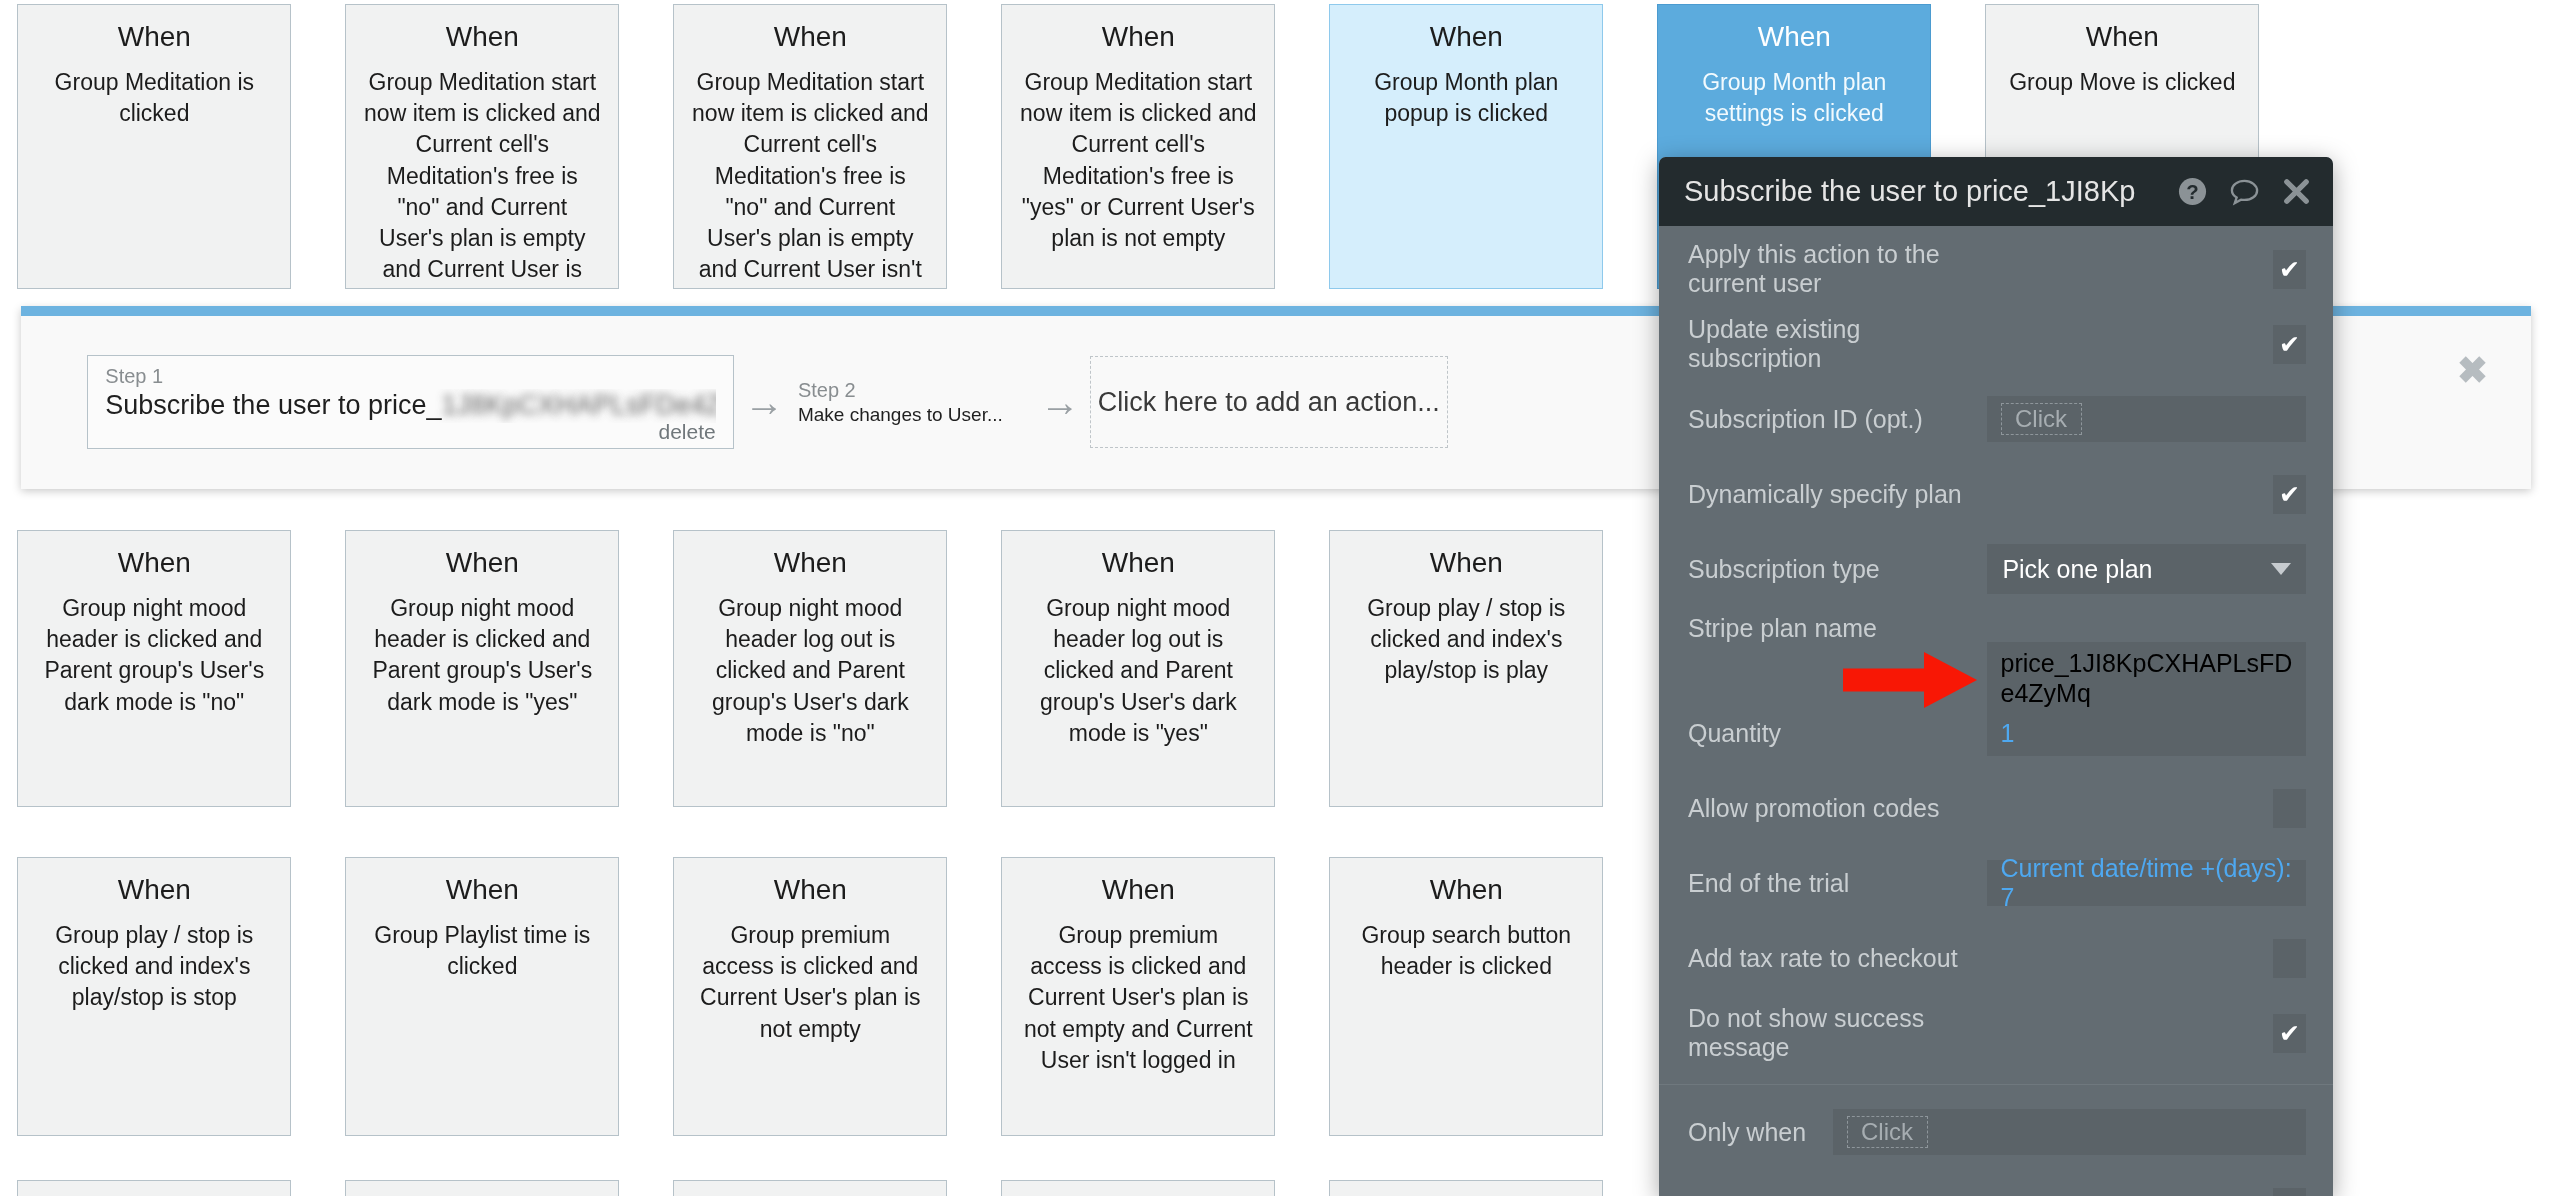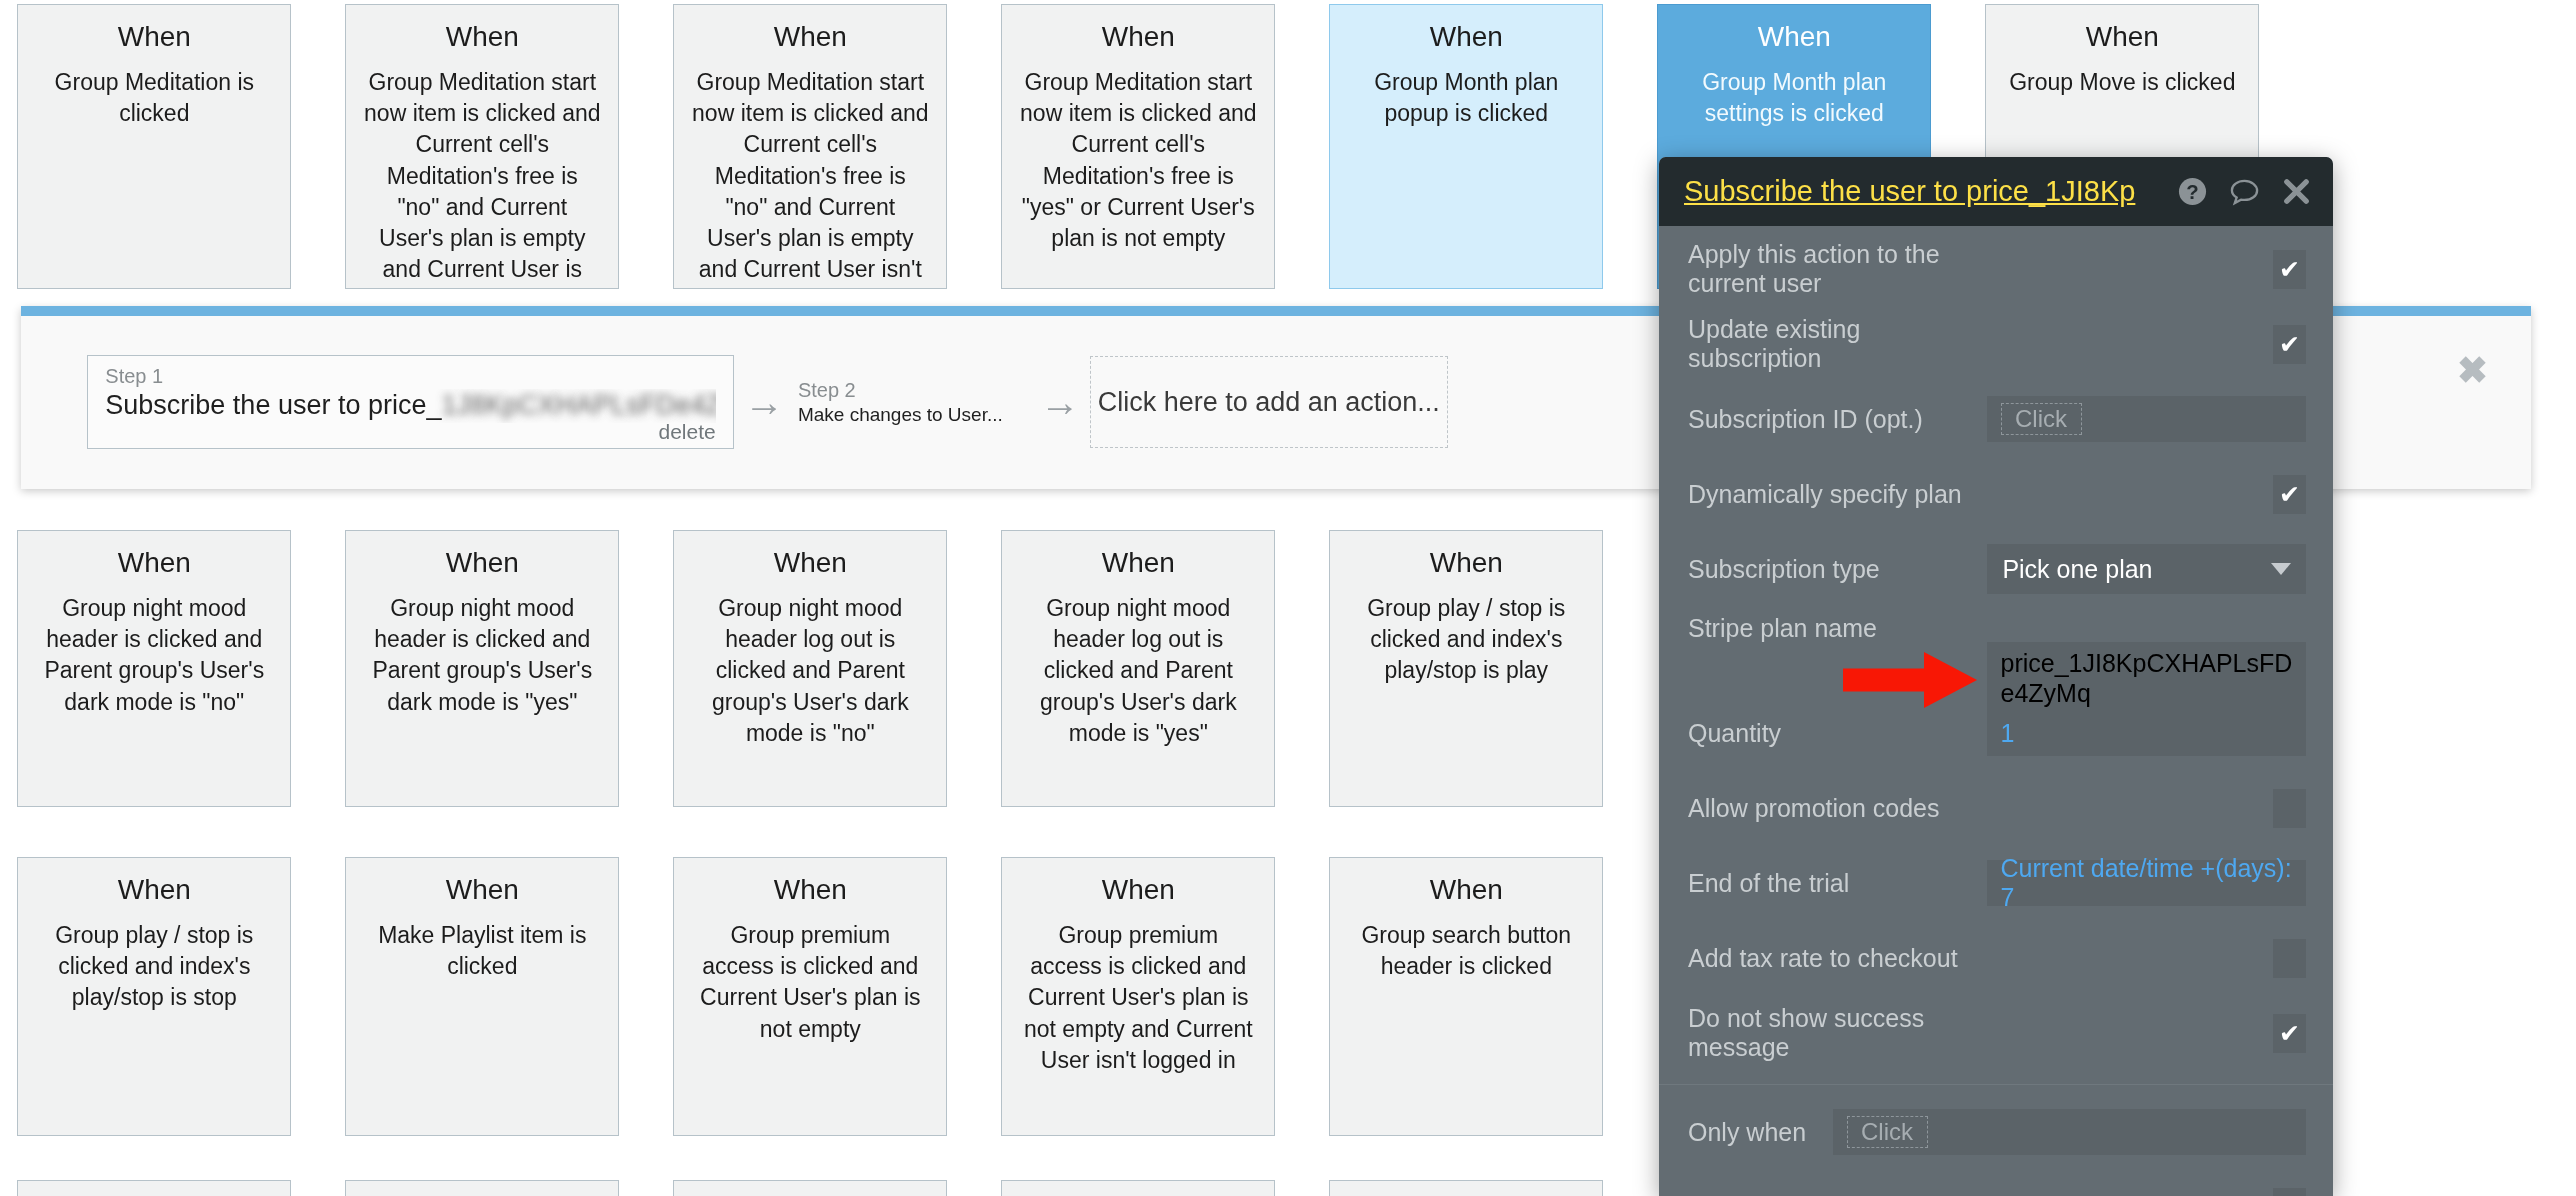--- a/index.html
+++ b/index.html
@@ -115,22 +115,22 @@
     overflow: hidden;
   }
   #modal-header {
     height: 69px;
     background:#232b2e;
     display:flex; align-items:center;
     padding: 0 21px 0 25px;
     border-radius: 6.7px 6.7px 0 0;
   }
   #modal-title {
-    flex:1; color:#fde047; font-size:29px;
-    white-space:nowrap; overflow:hidden;text-decoration:underline;
+    flex:1; color:#e5e5e5; font-size:29px;
+    white-space:nowrap; overflow:hidden;
   }
   .hdr-icons { display:flex; align-items:center; gap:21px; }
   .hdr-icon { width:31px; height:31px; display:block; }
 
   #modal-body { padding: 5.8px 0 0 0; }
   .prow {
     display:flex; align-items:center;
     padding: 0 27px 0 29px;
     height: 75px;
     justify-content: flex-end;
@@ -255,21 +255,21 @@
     </div>
   </div>
 
   <div class="card-row" id="row3">
     <div class="card">
       <div class="when">When</div>
       <div class="desc">Group play / stop is clicked and index's play/stop is stop</div>
     </div>
     <div class="card">
       <div class="when">When</div>
-      <div class="desc">Make Playlist item is clicked</div>
+      <div class="desc">Group Playlist time is clicked</div>
     </div>
     <div class="card">
       <div class="when">When</div>
       <div class="desc">Group premium access is clicked and Current User's plan is not empty</div>
     </div>
     <div class="card">
       <div class="when">When</div>
       <div class="desc">Group premium access is clicked and Current User's plan is not empty and Current User isn't logged in</div>
     </div>
     <div class="card">

